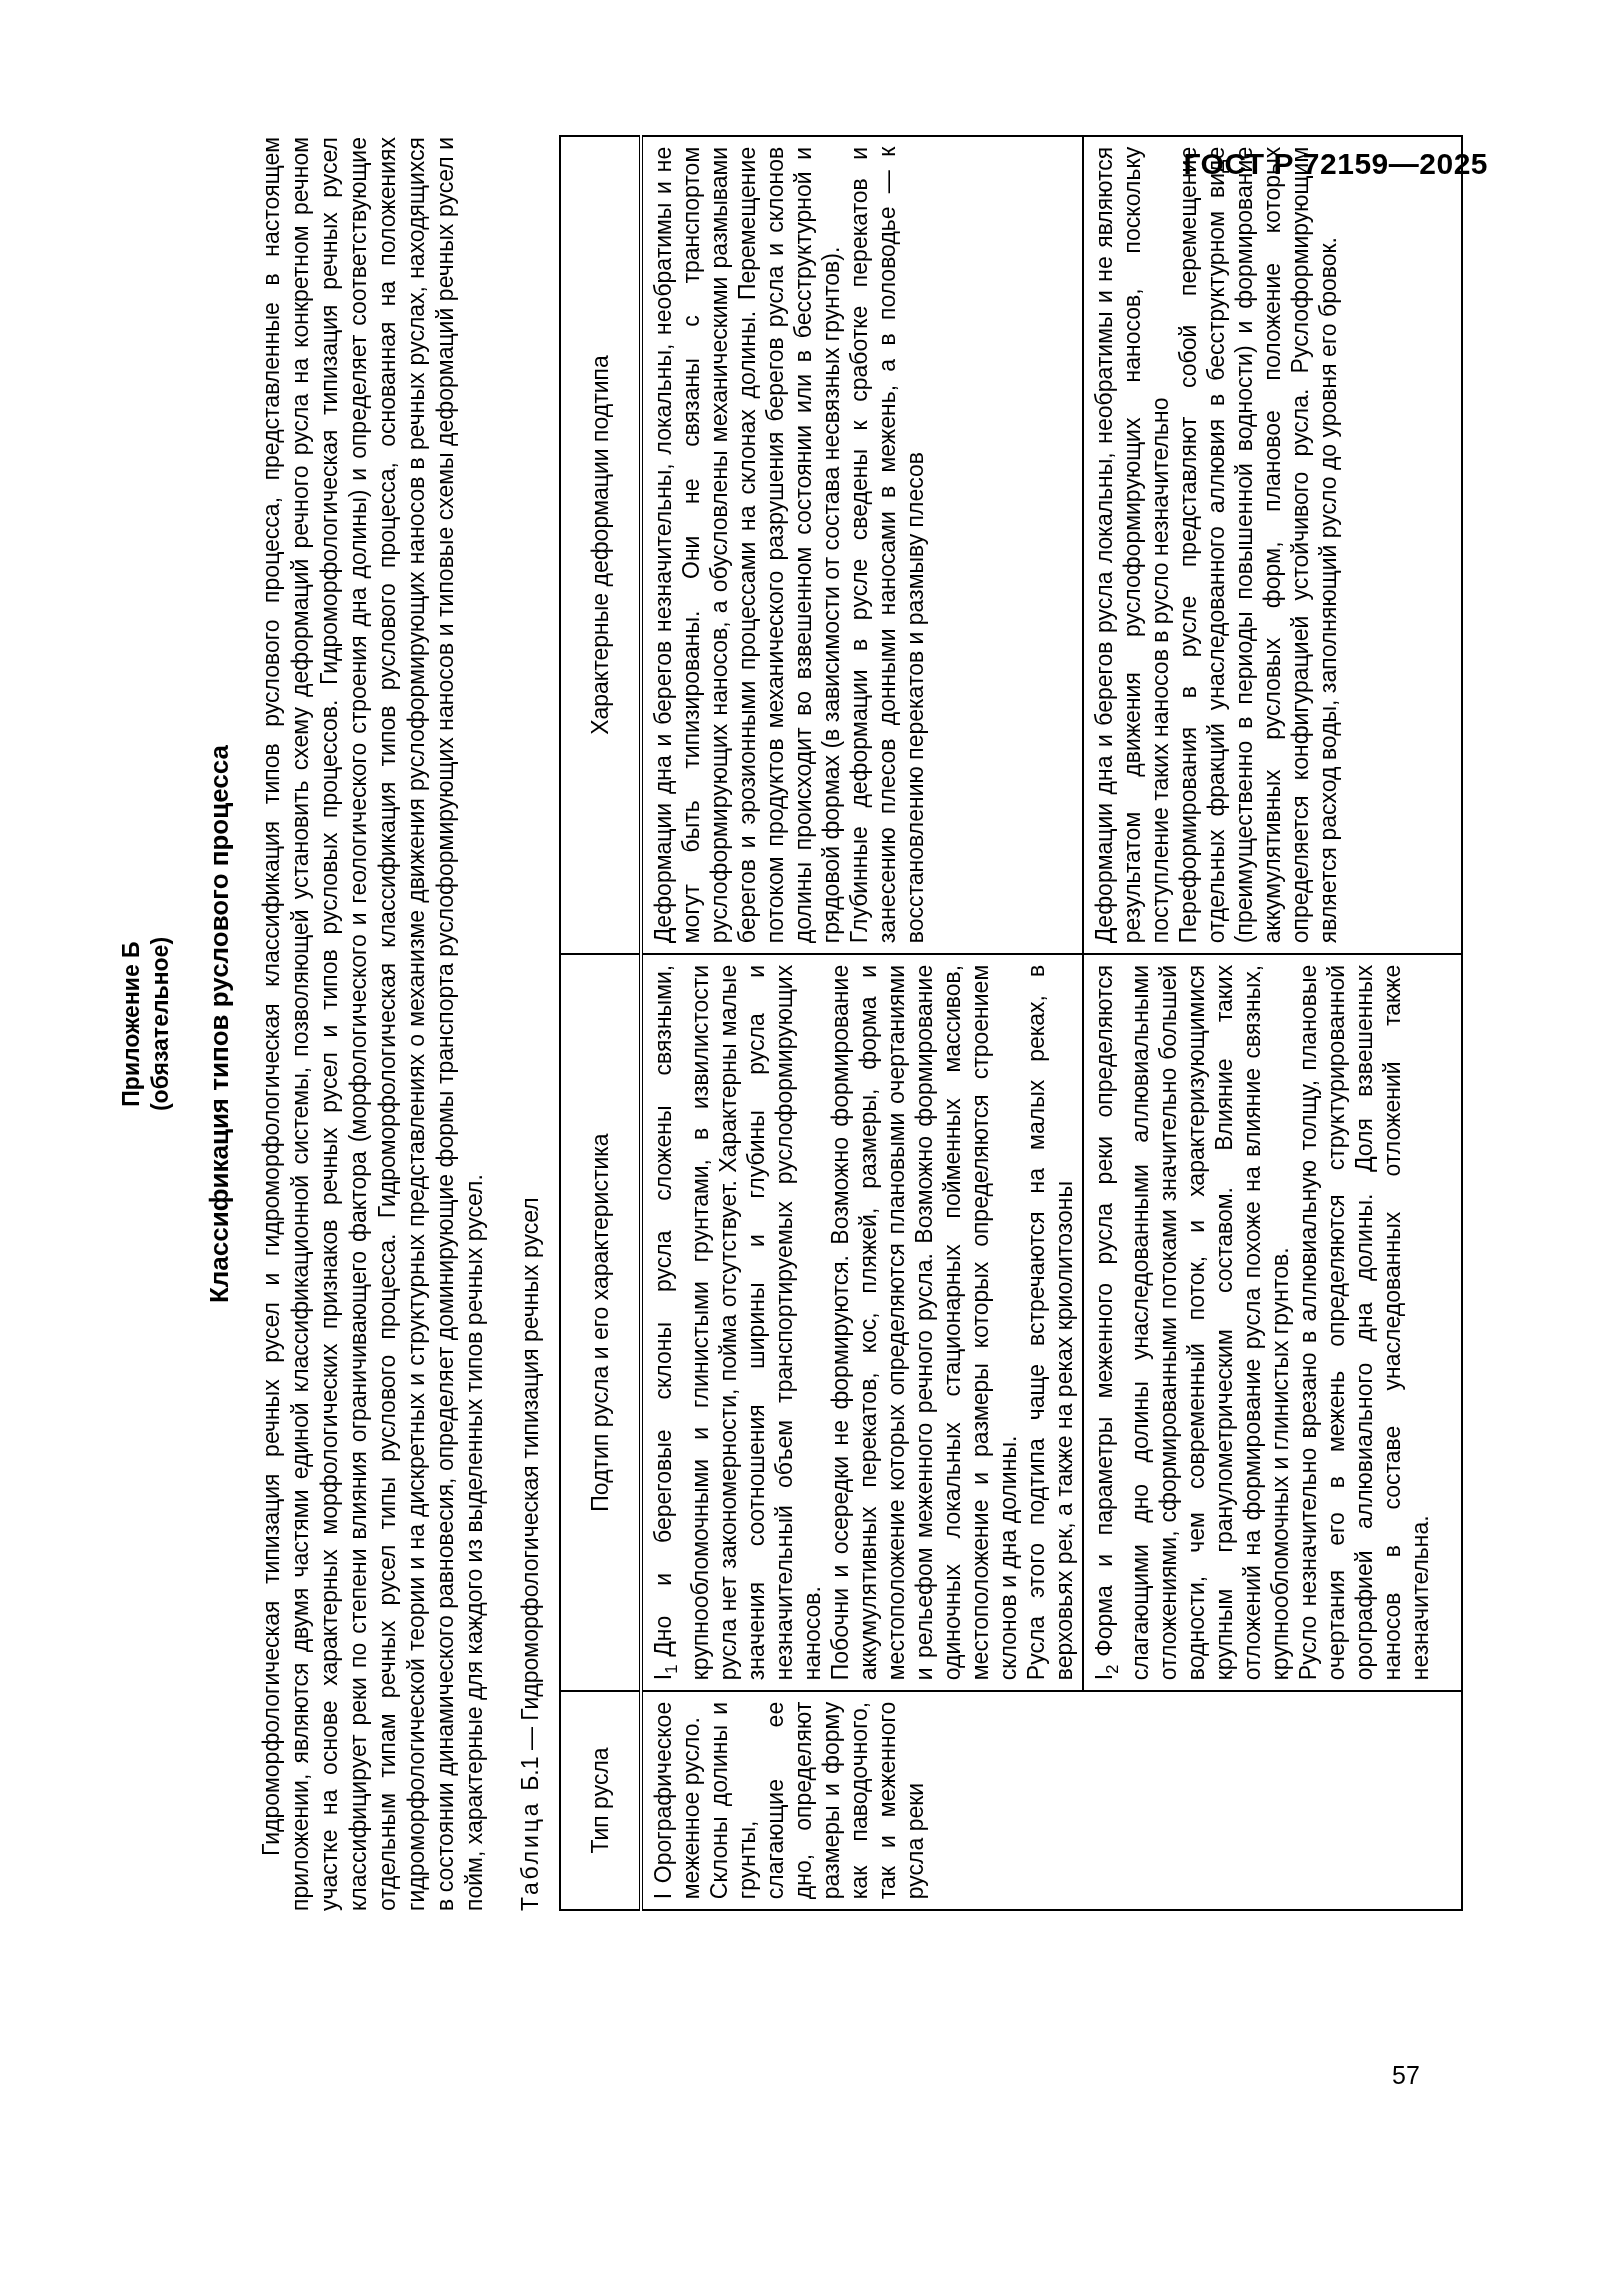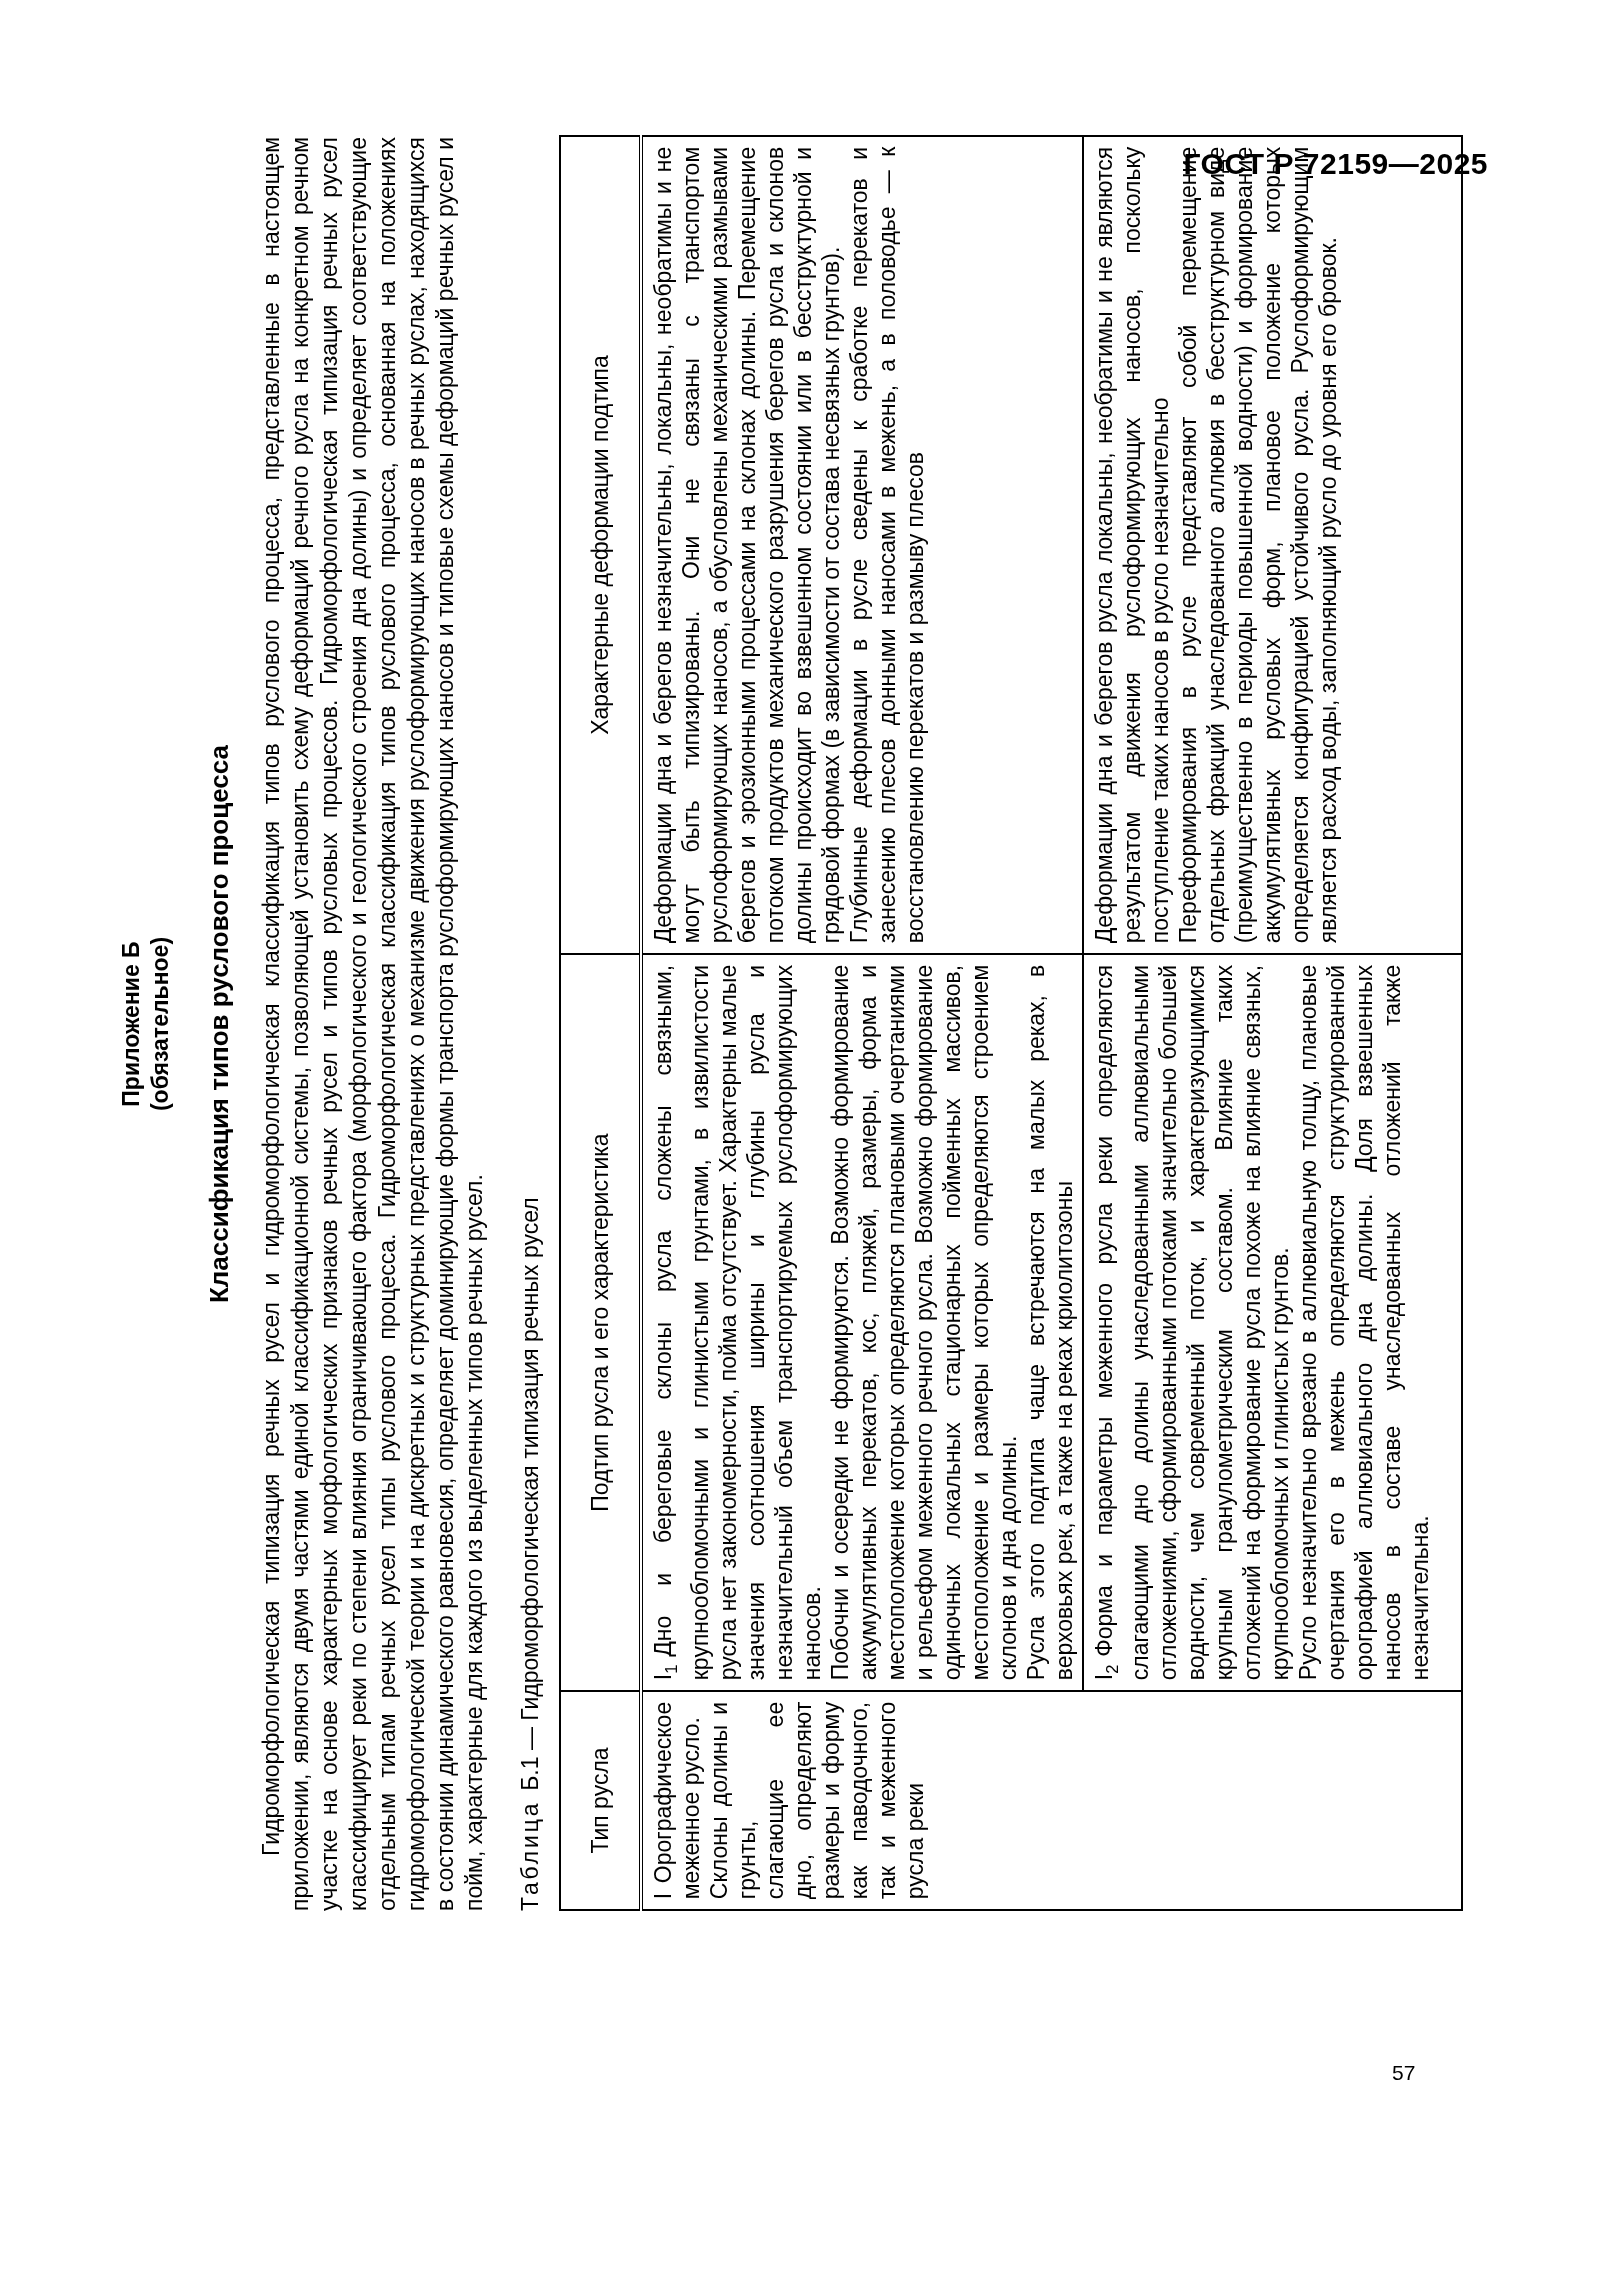--- a/index.html
+++ b/index.html
@@ -11,21 +11,21 @@
     font-family:"Liberation Sans", sans-serif;
     overflow:hidden;
   }
   
   .page-header {
     position:absolute; top:147px; right:133px;
     font-size:30px; font-weight:bold; letter-spacing:0.5px;margin-left:44px;
   }
   .page-footer {
     position:absolute; top:2061px; left:1392px;
-    font-size:21px;
+    font-size:25px;
   }
   
   .rotated-content {
     position:absolute;
     width:1774px; height:1304px;
     left:-118px; top:372px;
     transform:rotate(-90deg);
     transform-origin:50% 50%;
   }
   .appendix-label, .appendix-sublabel {

